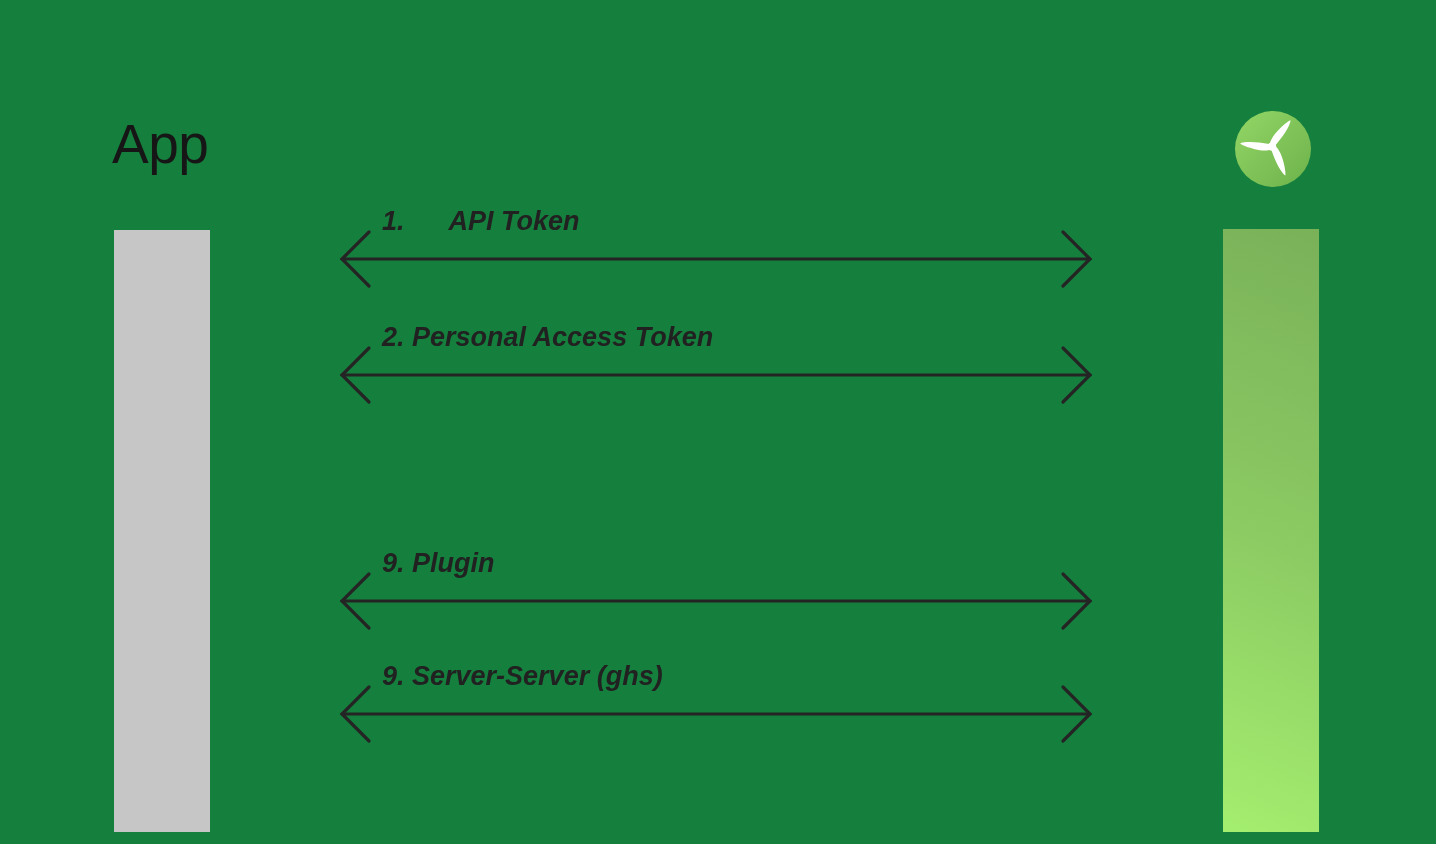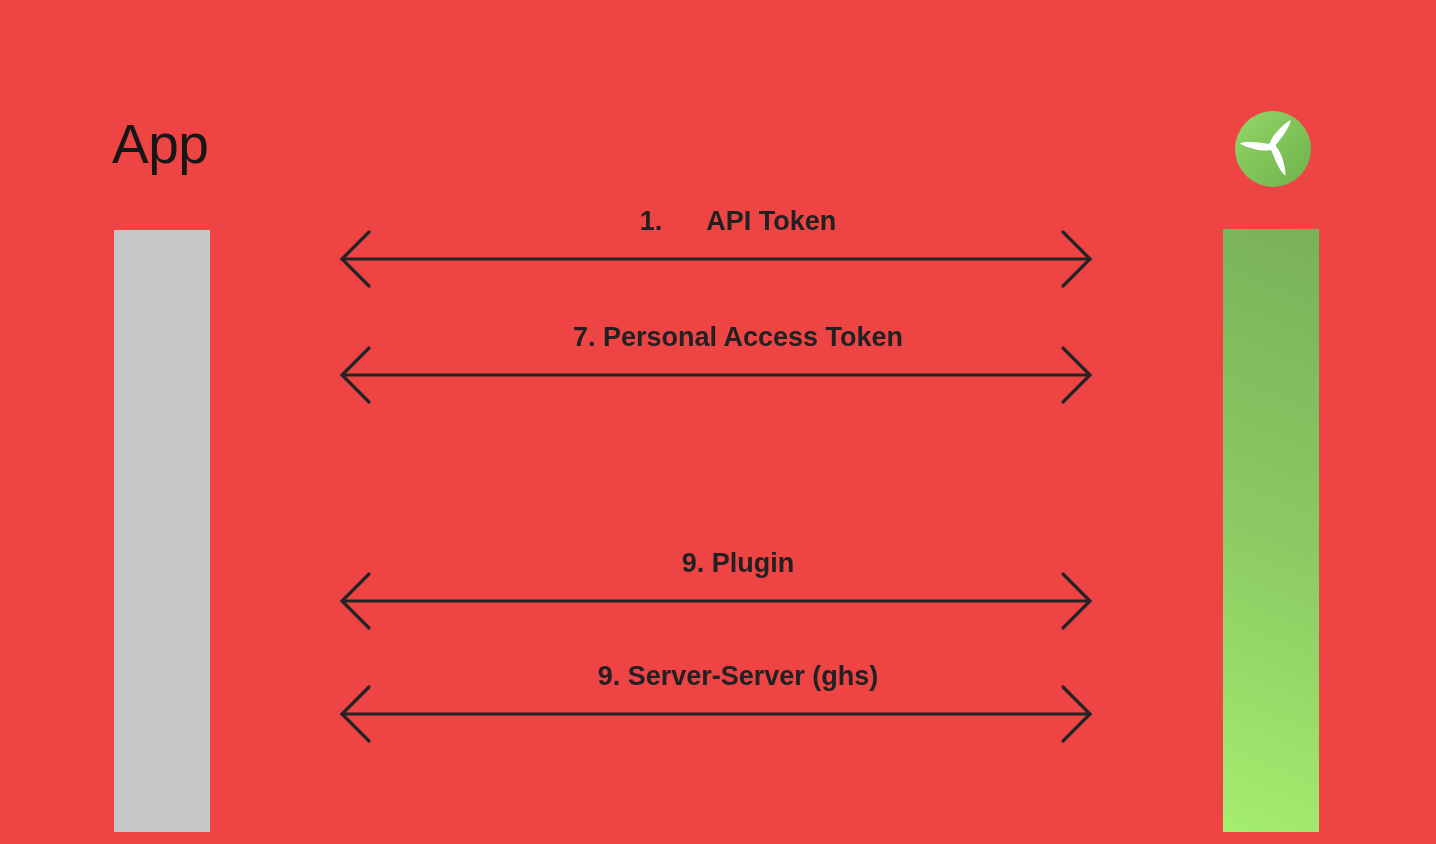--- a/index.html
+++ b/index.html
@@ -5,21 +5,21 @@
   html, body {
     margin: 0;
     padding: 0;
     background: #ffffff;
     font-family: "Liberation Sans", sans-serif;
   }
   .stage {
     position: relative;
     width: 1436px;
     height: 844px;
-    background: #ef4444;
+    background: #15803d;
     overflow: hidden;
   }
   .app-title {
     position: absolute;
     left: 112px;
     top: 114px;
     font-size: 55px;
     line-height: 60px;
     font-weight: 400;
     color: #161616;
@@ -57,27 +57,27 @@
   .arrow-row-1 { top: 208px; }
   .arrow-row-2 { top: 324px; }
   .arrow-row-3 { top: 437px; }
   .arrow-row-4 { top: 550px; }
   .arrow-row-5 { top: 663px; }
   .arrow-label {
     position: absolute;
     top: 0;
     left: 0;
     right: 0;
-    text-align: center;
     text-indent: 44px;
     font-size: 27px;
     line-height: 27px;
     font-weight: 700;
     color: #212121;
     white-space: pre;
+    font-style: italic;
   }
   .arrow-svg {
     position: absolute;
     top: 21px;
     left: 0;
   }
 </style>
 </head>
 <body>
 
@@ -110,21 +110,21 @@
     <svg class="arrow-svg" width="756" height="60" viewBox="0 0 756 60">
       <g stroke="#242424" stroke-width="3.2" fill="none" stroke-linecap="round">
         <line x1="4" y1="30" x2="752" y2="30"></line>
         <polyline points="31,3 4,30 31,57"></polyline>
         <polyline points="725,3 752,30 725,57"></polyline>
       </g>
     </svg>
   </div>
 
   <div class="arrow-row arrow-row-2">
-    <div class="arrow-label">7. Personal Access Token</div>
+    <div class="arrow-label">2. Personal Access Token</div>
     <svg class="arrow-svg" width="756" height="60" viewBox="0 0 756 60">
       <g stroke="#242424" stroke-width="3.2" fill="none" stroke-linecap="round">
         <line x1="4" y1="30" x2="752" y2="30"></line>
         <polyline points="31,3 4,30 31,57"></polyline>
         <polyline points="725,3 752,30 725,57"></polyline>
       </g>
     </svg>
   </div>
 
 

